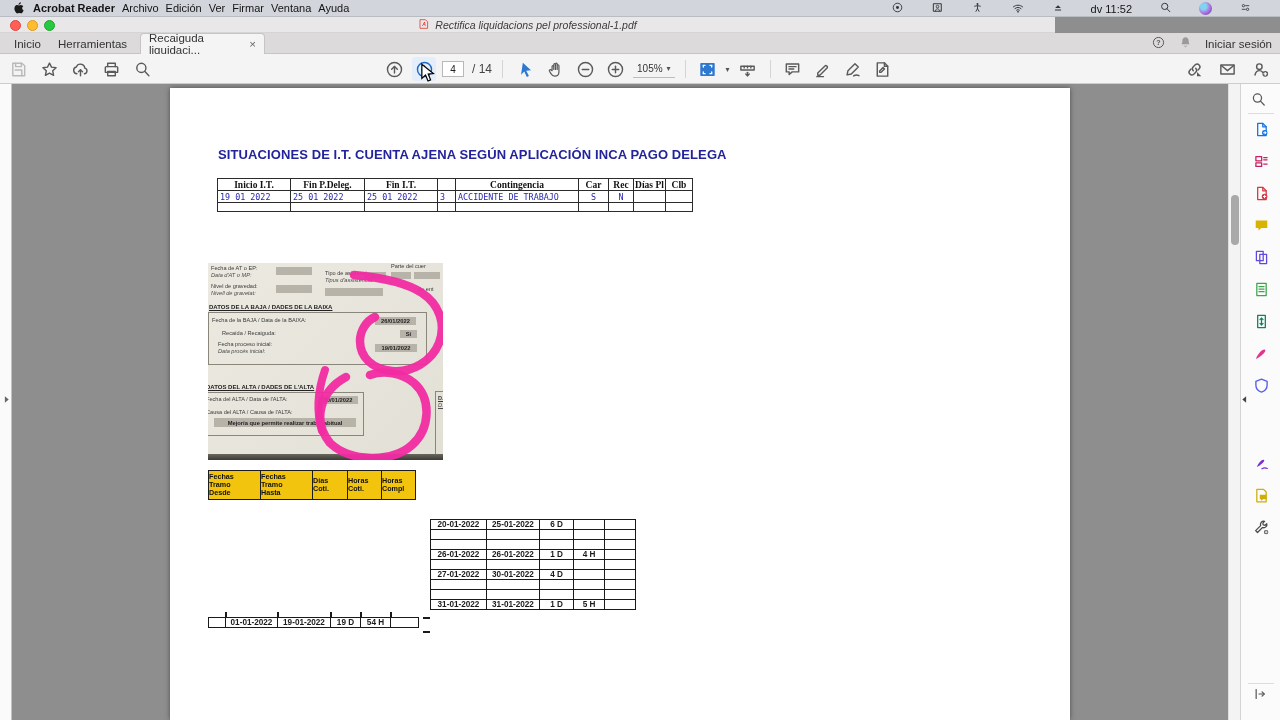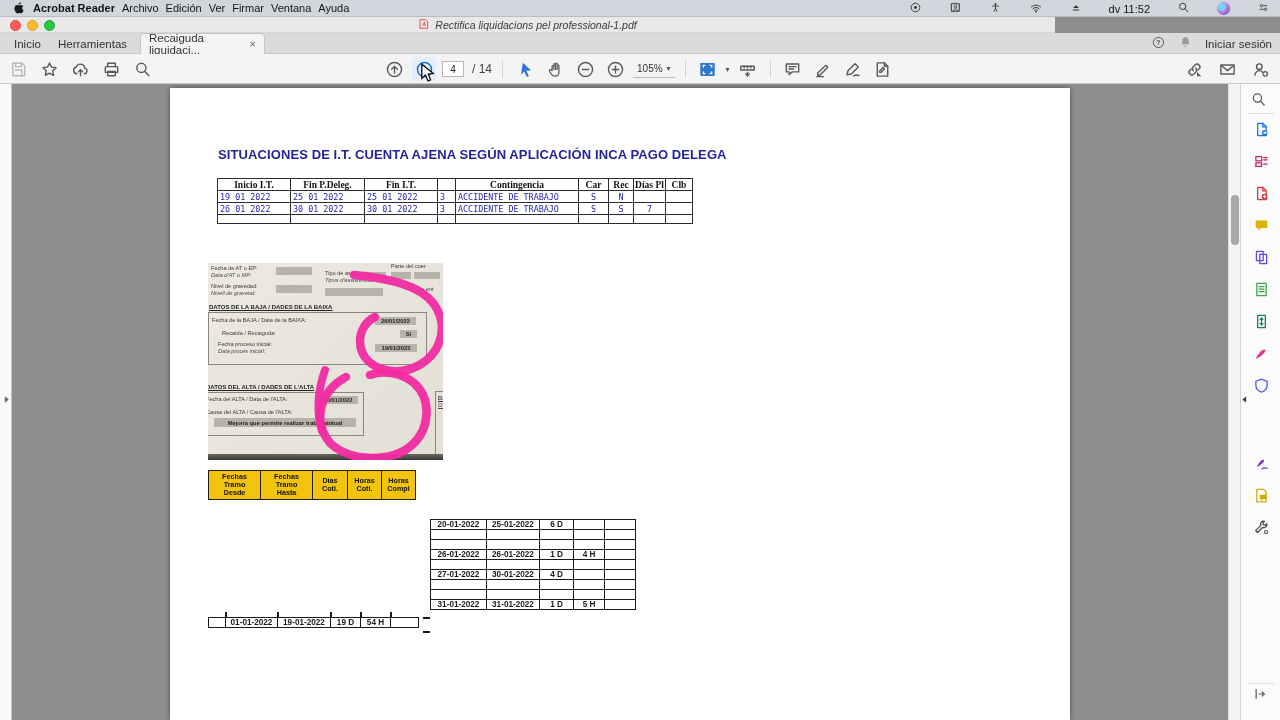--- a/index.html
+++ b/index.html
@@ -6,21 +6,21 @@
   .screen{position:relative;width:1280px;height:720px;background:#8e8e8e;overflow:hidden;
           font-family:"Liberation Sans",sans-serif;-webkit-font-smoothing:antialiased;}
   .screen *{box-sizing:border-box;}
 
   
   .menubar{position:absolute;left:0;top:0;width:1280px;height:17px;background:#d2d5dc;
            display:flex;align-items:center;font-size:11px;color:#141414;border-bottom:1px solid #b9bcc3;}
   .mb-apple{margin-left:12px;display:flex;align-items:center;}
   .mi{margin-left:7px;white-space:nowrap;}
   .mi.bold{font-weight:bold;}
-  .mb-right{position:absolute;right:10px;top:0;height:17px;display:flex;align-items:center;gap:27px;}
+  .mb-right{position:absolute;right:28px;top:0;height:17px;display:flex;align-items:center;gap:27px;}
   .mb-ic{display:flex;align-items:center;}
   .siri{width:13px;height:13px;border-radius:50%;
         background:radial-gradient(circle at 35% 35%, #7fd4f2 0 25%, #b96ae0 55%, #284a8f 100%);}
   
   .titlebar{position:absolute;left:0;top:17px;width:1055px;height:16px;background:#e9e7e8;border-bottom:1px solid #d6d4d5;font-style:italic;}
   .tl{position:absolute;top:2.5px;width:11px;height:11px;border-radius:50%;}
   .tl.r{left:10px;background:#ff5f57;border:0.5px solid #e0443e;}
   .tl.y{left:27px;background:#febc2e;border:0.5px solid #d89c22;}
   .tl.g{left:44px;background:#28c840;border:0.5px solid #1da631;}
   .title-wrap{position:absolute;left:0;right:0;top:0;height:16px;display:flex;align-items:center;justify-content:center;gap:5px;
@@ -81,21 +81,21 @@
   .fsec{position:absolute;font-size:6px;font-weight:bold;text-decoration:underline;white-space:nowrap;color:#222;}
   .fbox{position:absolute;background:#b7b3a9;}
   .fval{position:absolute;background:#b7b3a9;font-size:5.8px;font-weight:bold;color:#1d1d1d;
         display:flex;align-items:center;justify-content:center;white-space:nowrap;}
   .frame{position:absolute;border:0.8px solid #8a867c;}
   .scanbottom{position:absolute;left:0;bottom:0;width:235px;height:6px;background:linear-gradient(#6a675f,#3c3a35);}
   .marker{position:absolute;left:0;top:0;width:235px;height:197px;pointer-events:none;}
   
   .ty{position:absolute;left:38px;top:382px;table-layout:fixed;}
   .ty th{border:1.6px solid #1d1d1d;background:#f2c40e;font-size:7.2px;font-weight:bold;color:#111;
-         height:29px;line-height:1.15;white-space:pre-line;text-align:center;padding:0;}
+         height:29px;line-height:1.15;white-space:pre-line;text-align:left;padding:0;}
   
   .td1{position:absolute;left:260px;top:431px;table-layout:fixed;}
   .tl1{position:absolute;left:38px;top:529px;table-layout:fixed;}
   .td1 td,.tl1 td{border:1.5px solid #1a1a1a;font-size:8.2px;font-weight:700;color:#1c1c1c;height:10px;
                   text-align:center;padding:0;white-space:nowrap;overflow:hidden;}
   .ltick{position:absolute;top:524px;width:1.5px;height:6px;background:#1a1a1a;}
   .rtick{position:absolute;left:253px;width:7px;height:1.5px;background:#1a1a1a;}
   .cursor{position:absolute;left:420px;top:63px;pointer-events:none;}
 </style>
 </head>
@@ -403,31 +403,20 @@
               <td>25 01 2022</td>
               <td>25 01 2022</td>
               <td>3</td>
               <td>ACCIDENTE DE TRABAJO</td>
               <td>S</td>
               <td>N</td>
               <td></td>
               <td></td>
             </tr>
             <tr>
-              <td>26 01 2022</td>
-              <td>30 01 2022</td>
-              <td>30 01 2022</td>
-              <td>3</td>
-              <td>ACCIDENTE DE TRABAJO</td>
-              <td>S</td>
-              <td>S</td>
-              <td>7</td>
-              <td></td>
-            </tr>
-            <tr>
               <td></td>
               <td></td>
               <td></td>
               <td></td>
               <td></td>
               <td></td>
               <td></td>
               <td></td>
               <td></td>
             </tr>

